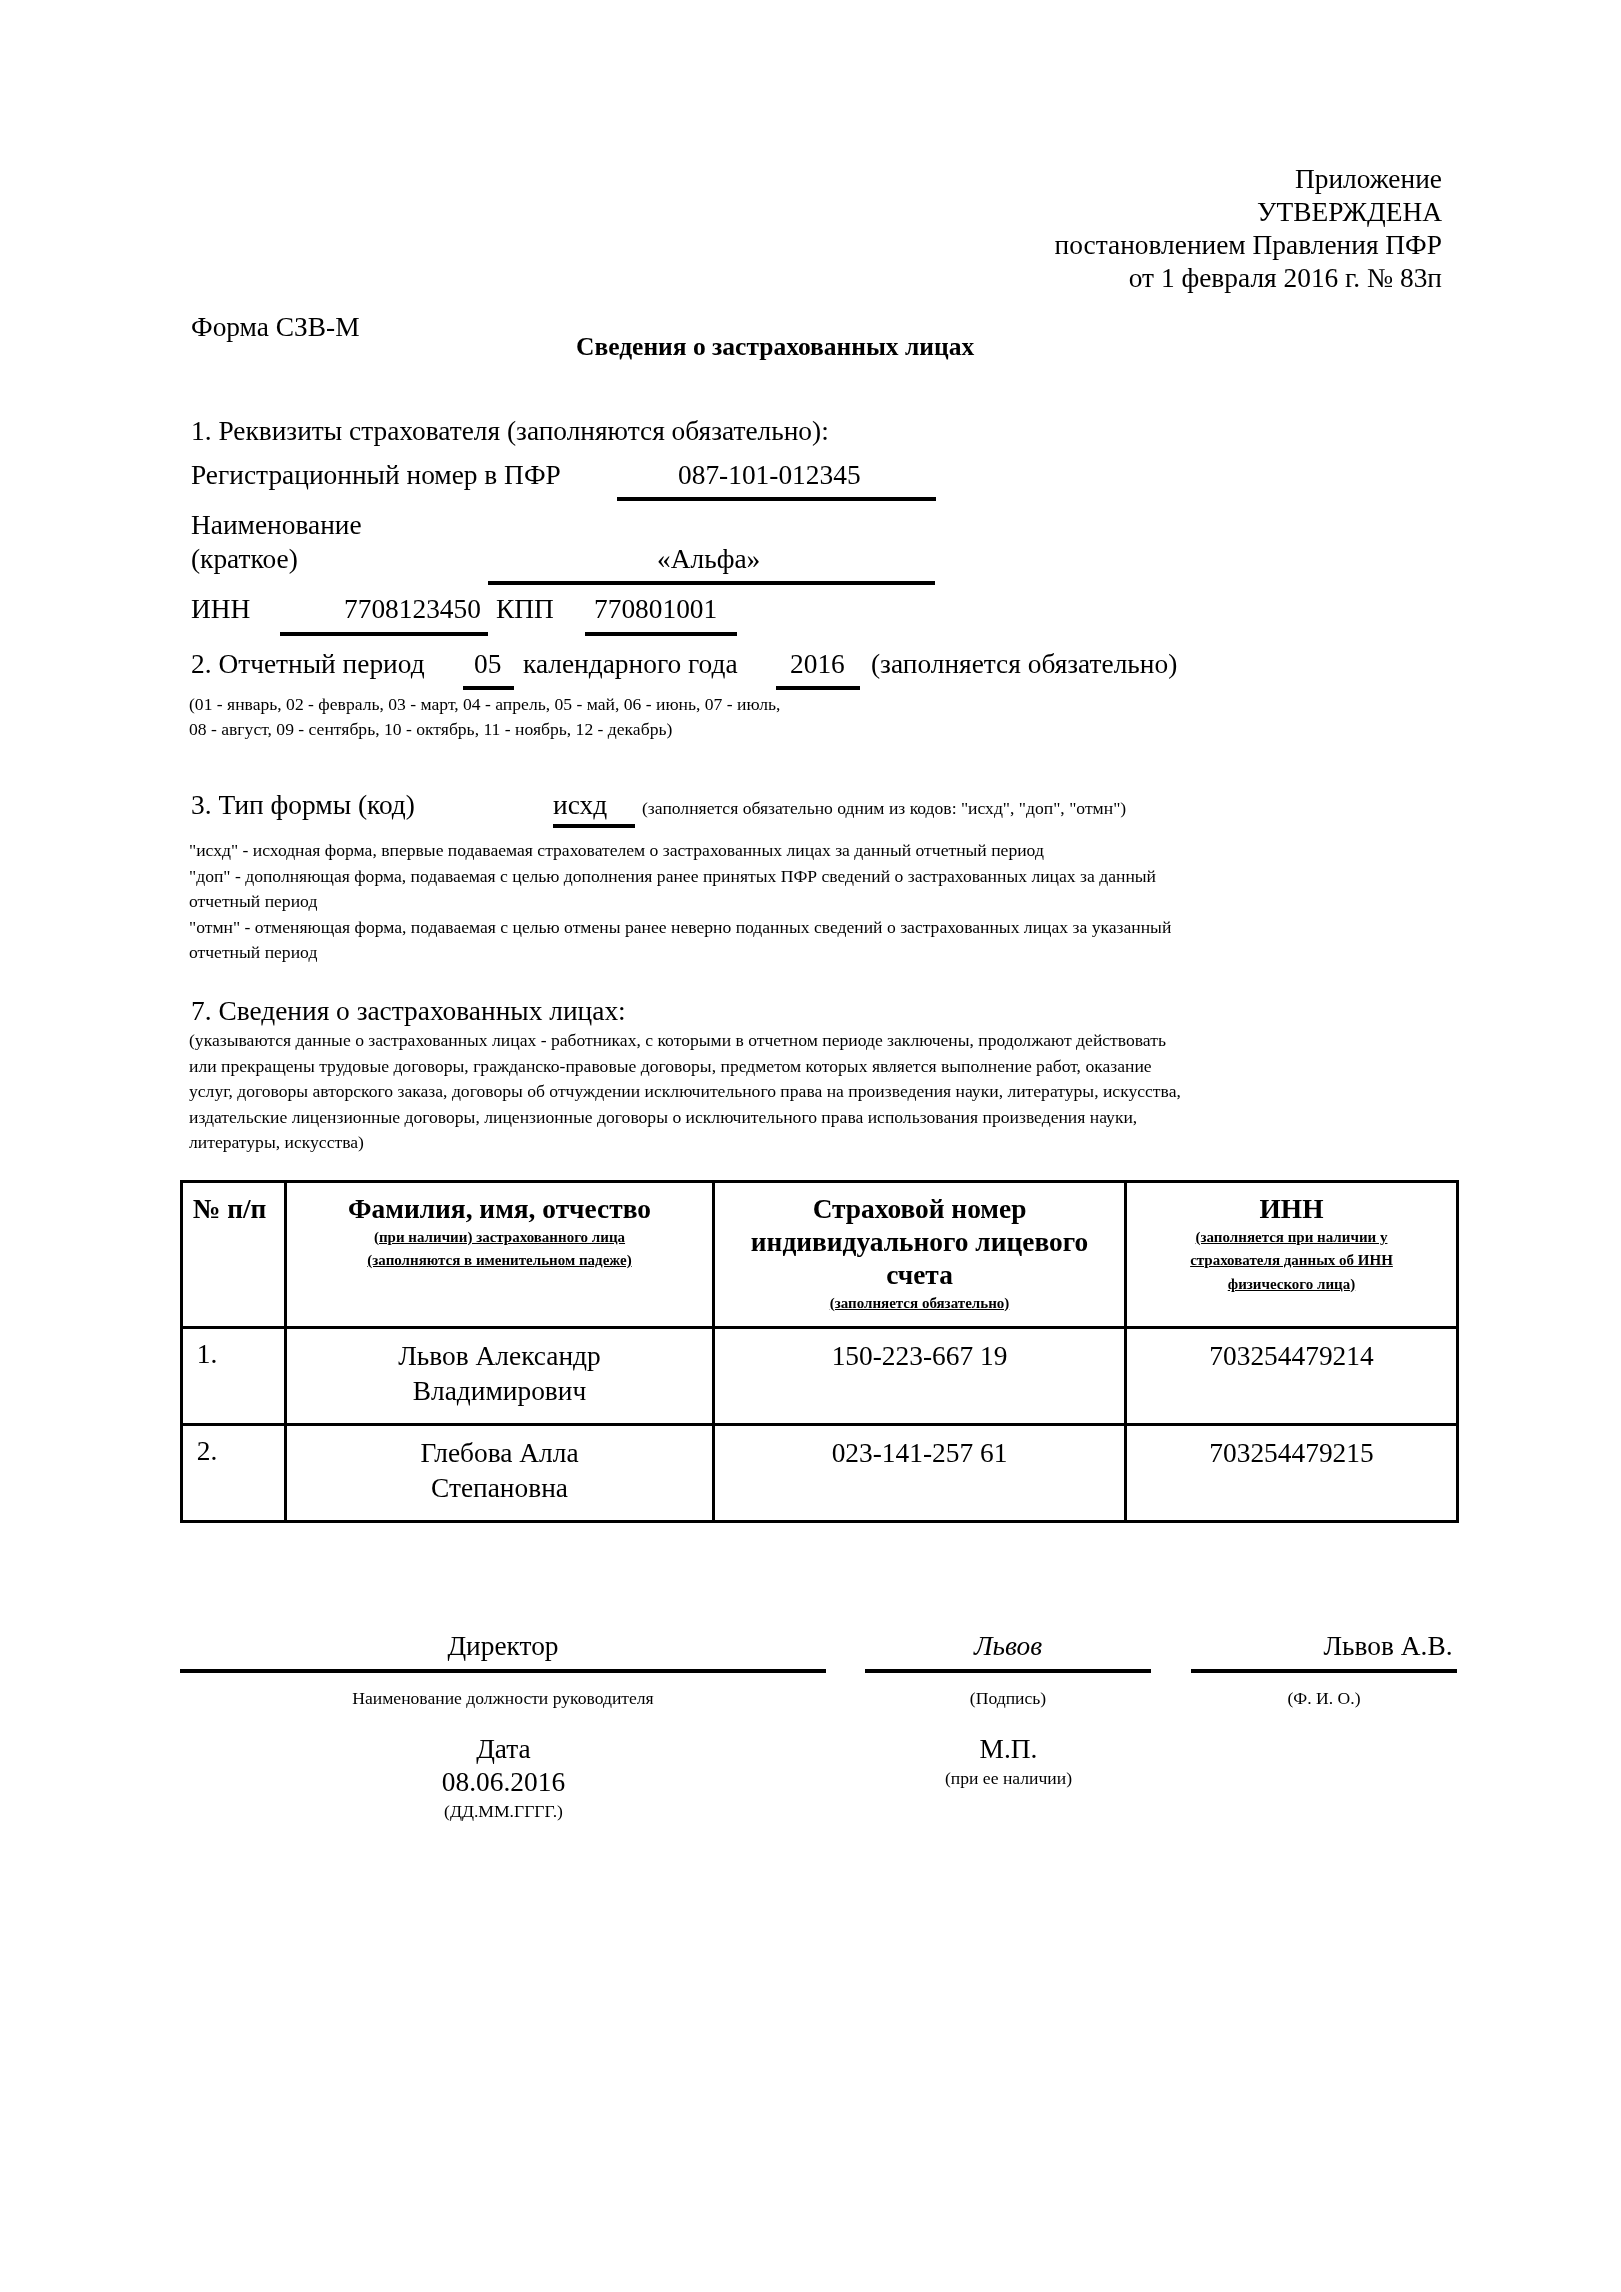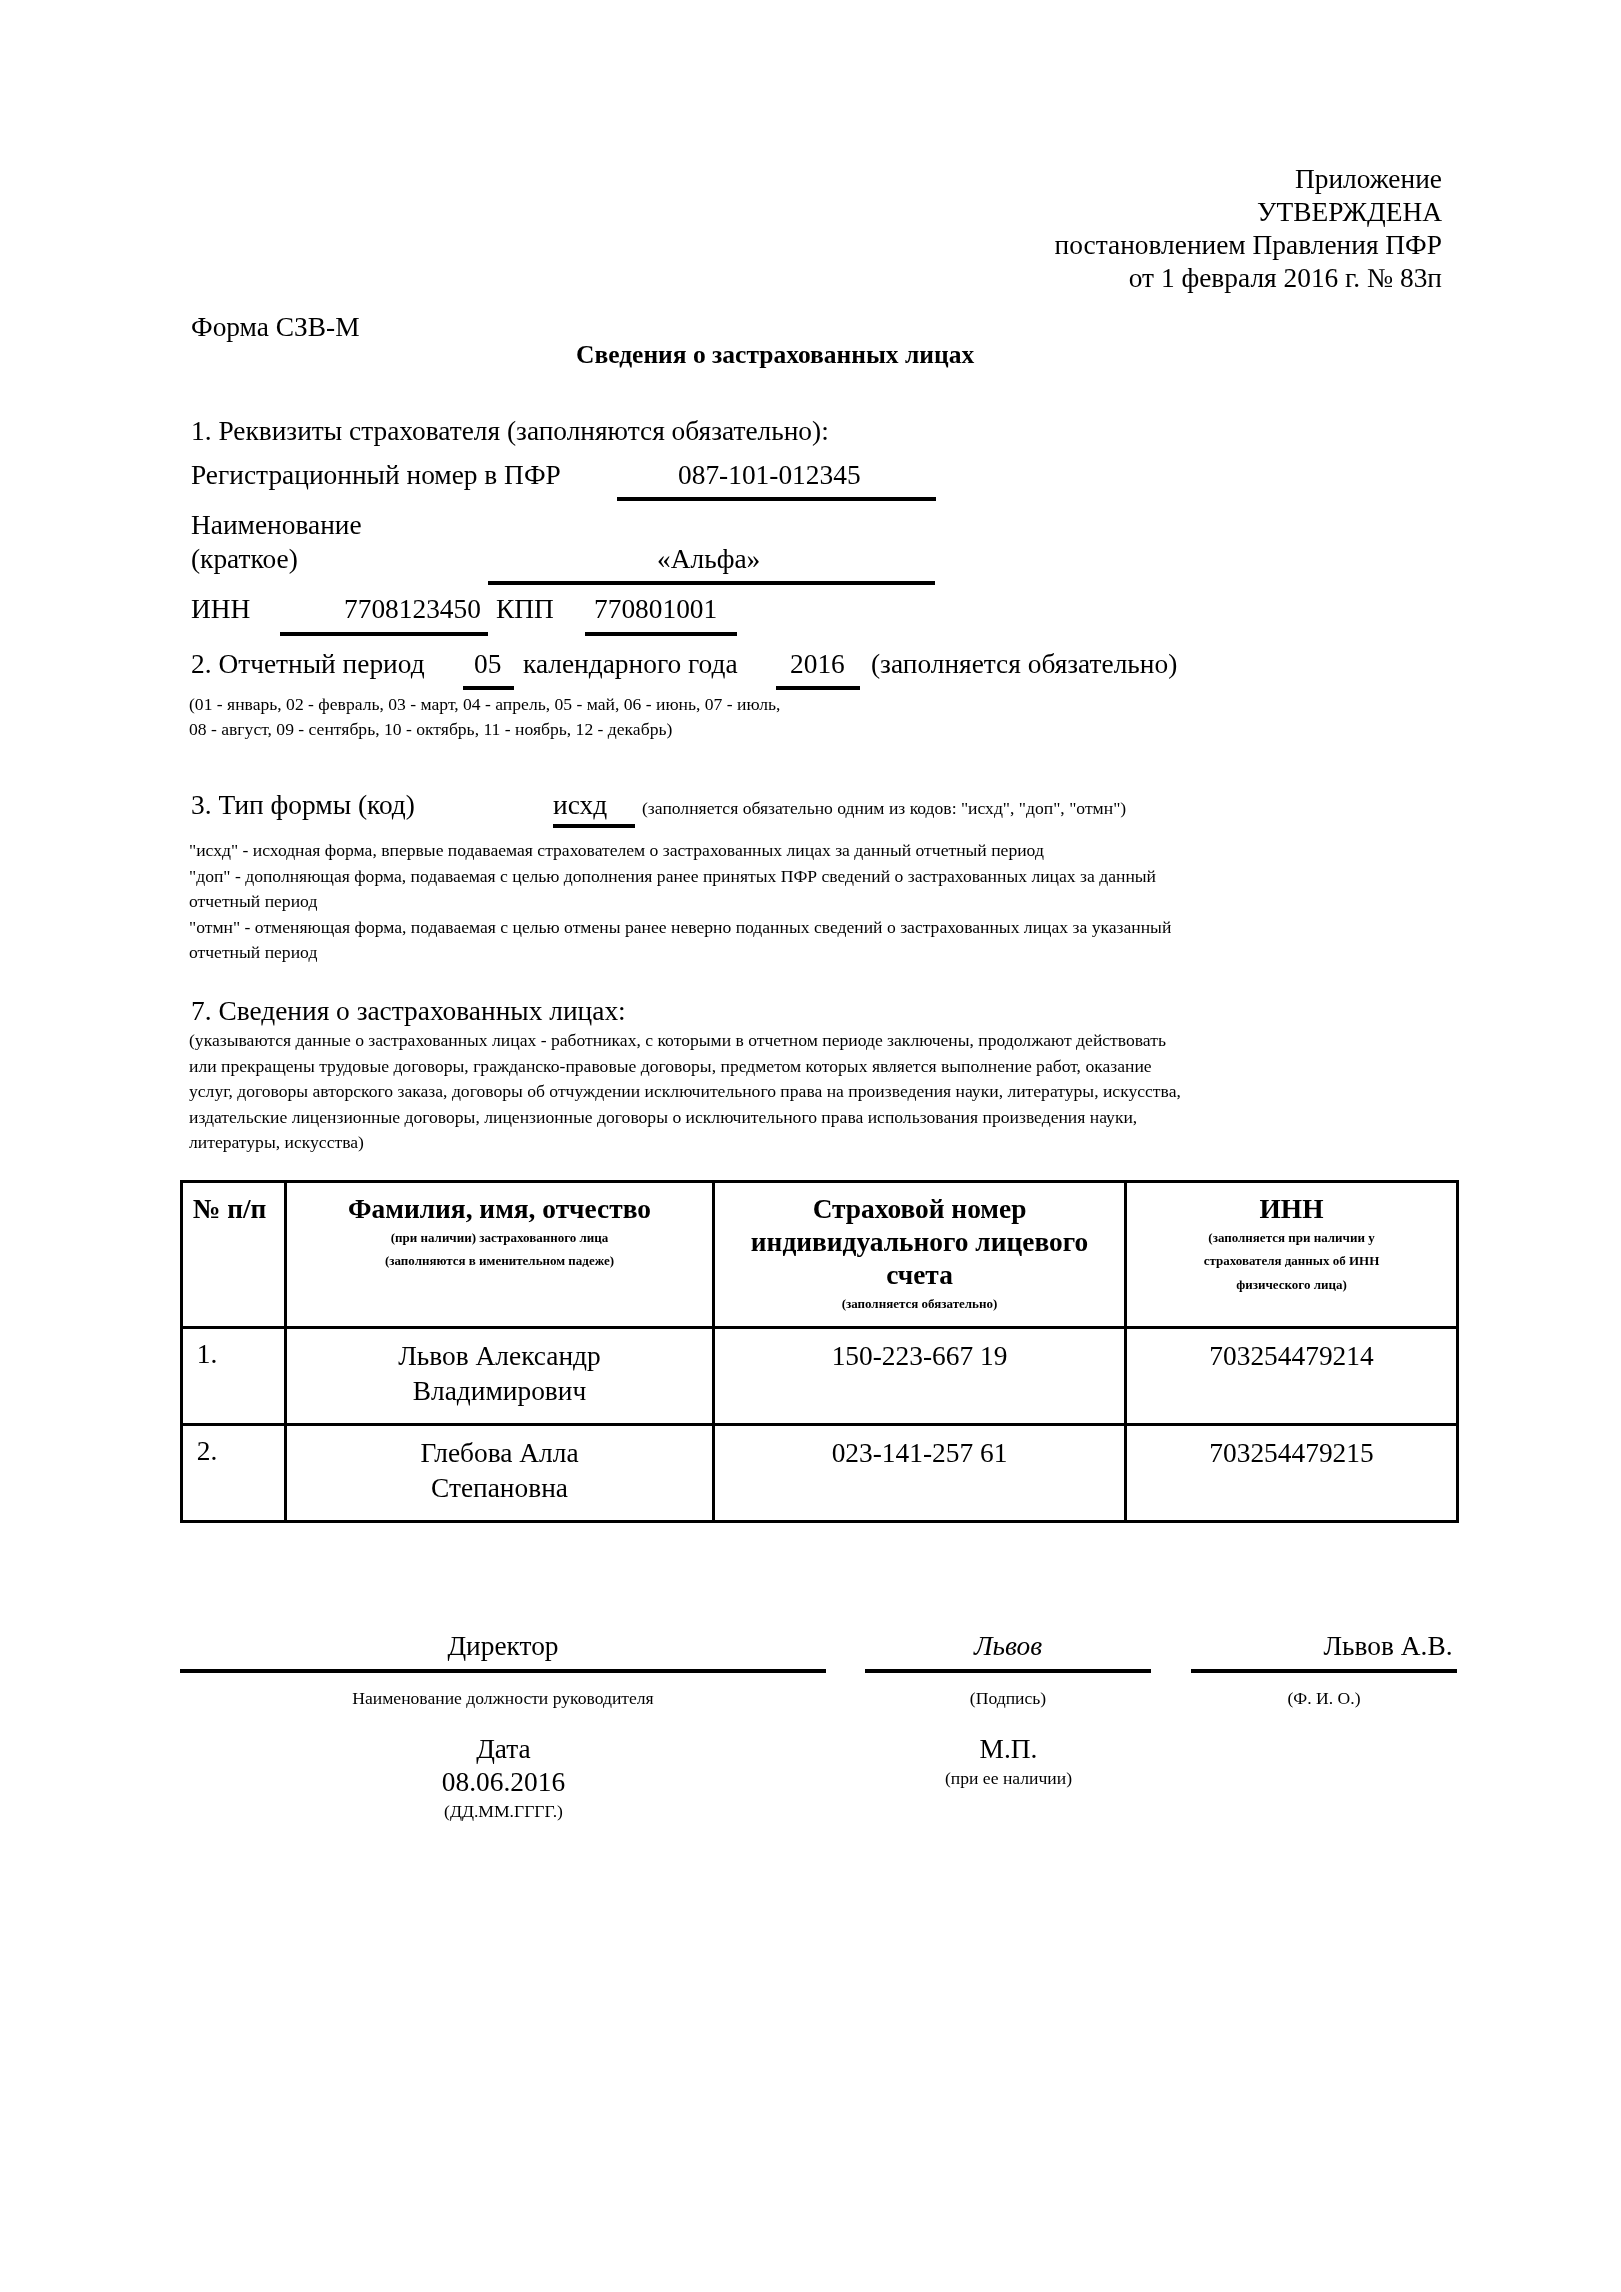--- a/index.html
+++ b/index.html
@@ -14,36 +14,36 @@
   .line { position:absolute; height:3.9px; background:#000; }
   .bold { font-weight:bold; }
   .italic { font-style:italic; }
 
   table.persons { position:absolute; left:180px; top:1180px; width:1276px;
     border-collapse:collapse; table-layout:fixed; }
   table.persons td, table.persons th { border:3.9px solid #000; vertical-align:top; padding:0; }
   table.persons th { height:143px; font-weight:bold; text-align:center; }
   table.persons td { height:84px; font-size:27.4px; }
   .hd-main { font-size:27.4px; line-height:33px; display:block; padding-top:9.8px; }
-  .hd-sub { font-size:13px; line-height:23.5px; display:block; }
+  .hd-sub { font-size:15px; line-height:23.5px; display:block;text-decoration:underline; }
   .cell-num { padding:9.8px 0 0 13.7px !important; text-align:left; }
   .cell-c { text-align:center; padding-top:9.8px !important; line-height:35px; }
 </style>
 </head>
 <body>
 
 <div class="abs r f28" style="right:179px; top:163px; line-height:33px;">
   <div>Приложение</div>
   <div>УТВЕРЖДЕНА</div>
   <div>постановлением Правления ПФР</div>
   <div>от 1 февраля 2016 г. № 83п</div>
 </div>
 
 <div class="abs f28" style="left:191px; top:312px;">Форма СЗВ-М</div>
-<div class="abs f26 bold" style="left:576px; top:340px;font-family:Liberation Serif, serif;">Сведения о застрахованных лицах</div>
+<div class="abs f26 bold" style="left:576px; top:332px;font-family:Liberation Serif, serif;">Сведения о застрахованных лицах</div>
 
 <div class="abs f28" style="left:191px; top:416px;">1. Реквизиты страхователя (заполняются обязательно):</div>
 <div class="abs f28" style="left:191px; top:460px;">Регистрационный номер в ПФР</div>
 <div class="abs f28" style="left:678px; top:460px;">087-101-012345</div>
 <div class="line" style="left:617px; top:497px; width:319px;"></div>
 
 <div class="abs f28" style="left:191px; top:510px;">Наименование</div>
 <div class="abs f28" style="left:191px; top:544px;">(краткое)</div>
 <div class="abs f28" style="left:657px; top:544px;">«Альфа»</div>
 <div class="line" style="left:488px; top:581px; width:447px;"></div>

